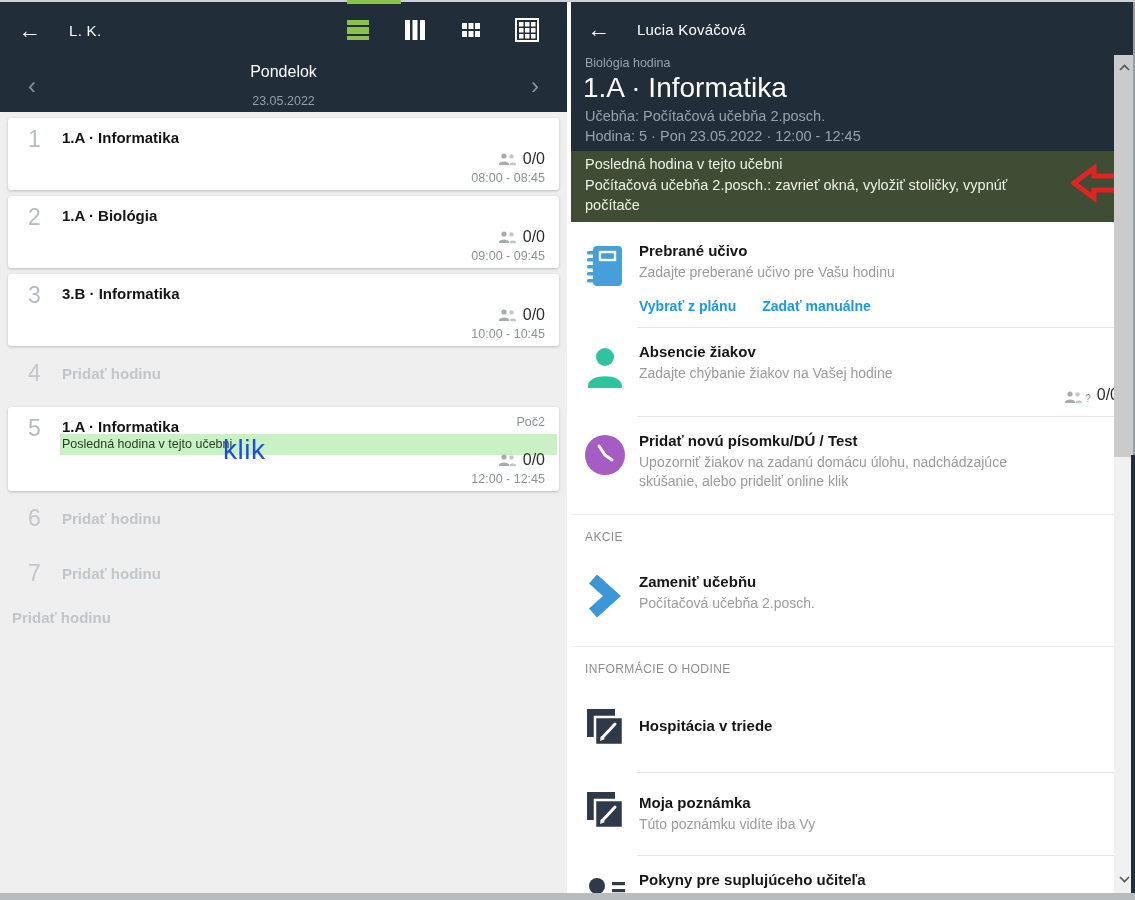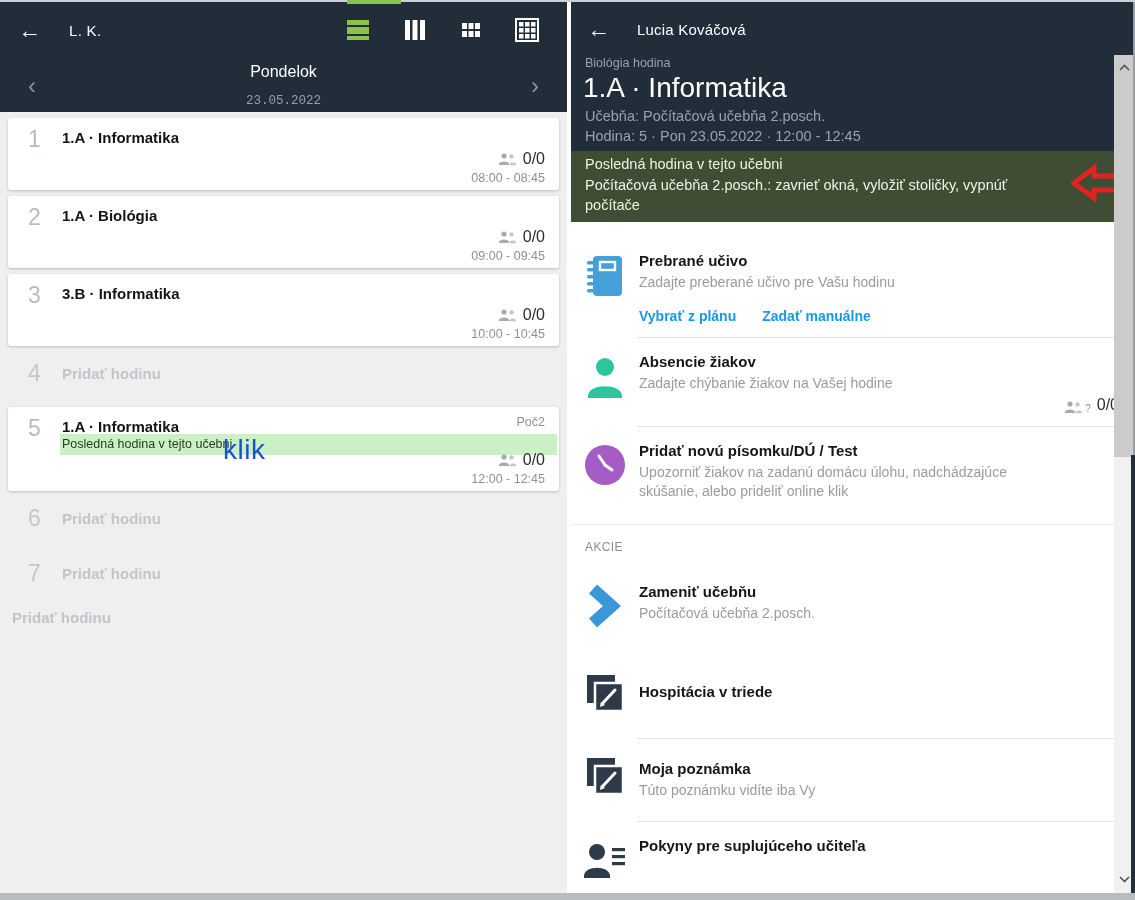--- a/index.html
+++ b/index.html
@@ -17,21 +17,21 @@
   
   .left-panel { position:absolute; left:0; top:2px; width:567px; height:891px; background:#efefef; }
   .lp-header { height:56px; background:#222d3a; display:flex; align-items:center; padding:0 18px 0 18px; }
   .back-arrow { color:#fff; font-size:23px; line-height:1; cursor:pointer; }
   .lp-title { color:#fff; font-size:15px; margin-left:28px; letter-spacing:.3px; }
   .view-icons { margin-left:auto; display:flex; align-items:center; gap:33px; padding-right:10px; }
   .view-icons svg { display:block; }
   .lp-daynav { height:54px; background:#222d3a; position:relative; display:flex; flex-direction:column;
     align-items:center; justify-content:center; }
   .day-name { color:#fdfdfd; font-size:16px; }
-  .day-date { color:#969ea7; font-size:12.5px; margin-top:13px;font-family:Liberation Mono, monospace; }
+  .day-date { color:#969ea7; font-size:12.5px; margin-top:13px; }
   .chev { position:absolute; top:14px; color:#8a929b; font-size:24px; cursor:pointer; }
   .chev.prev { left:28px; } .chev.next { right:28px; }
 
   .lp-body { padding-top:6px; height:781px; background:#efefef; overflow:hidden; }
   .lesson-card { position:relative; margin:0 8px 6px 8px; height:72px; background:#fff;
     border-radius:3px; box-shadow:0 1px 3px rgba(0,0,0,.22); cursor:pointer; }
   .lesson-card.tall { height:84px; }
   .l-num { position:absolute; left:20px; top:8px; font-size:23px; color:#b7bbc0; }
   .l-title { position:absolute; left:54px; top:11px; font-size:15px; font-weight:bold; color:#141414; }
   .l-count { position:absolute; right:14px; top:32px; font-size:16px; color:#2d2d2d;
@@ -254,21 +254,21 @@
         <div>Posledná hodina v tejto učebni</div>
         <div>Počítačová učebňa 2.posch.: zavrieť okná, vyložiť stoličky, vypnúť počítače</div>
         <span class="arrow"><svg width="50" height="40" viewBox="0 0 50 40">
               <polygon points="3,20 23,5 23,13 47,13 47,27 23,27 23,35" fill="none" stroke="#e32222" stroke-width="5"></polygon>
             </svg></span>
       </div>
     </div>
 
     <div class="rp-content">
 
-      <div class="item" style="padding-top:28px">
+      <div class="item" style="padding-top:18px">
         <span class="item-icon">
             <svg width="44" height="46" viewBox="0 0 44 46">
               <g fill="#459fd9">
                 <rect x="10" y="3" width="29" height="40" rx="4"></rect>
                 <rect x="4" y="8" width="7" height="3.4" rx="1.5"></rect>
                 <rect x="4" y="15" width="7" height="3.4" rx="1.5"></rect>
                 <rect x="4" y="22" width="7" height="3.4" rx="1.5"></rect>
                 <rect x="4" y="29" width="7" height="3.4" rx="1.5"></rect>
                 <rect x="4" y="36" width="7" height="3.4" rx="1.5"></rect>
               </g>
@@ -337,20 +337,21 @@
             <svg width="40" height="44" viewBox="0 0 40 44">
               <path d="M8 5 L27 22 L8 39" fill="none" stroke="#3b98d8" stroke-width="12" stroke-linejoin="miter"></path>
             </svg>
           </span>
         <span class="item-text">
           <div class="i-title">Zameniť učebňu</div>
           <div class="i-sub">Počítačová učebňa 2.posch.</div>
         </span>
       </div>
 
+      <div class="section">INFORMÁCIE O HODINE</div>
 
       <div class="item" style="padding-bottom:20px">
         <span class="item-icon">
             <svg width="46" height="46" viewBox="0 0 46 46">
               <rect x="5" y="3" width="28" height="28" fill="#2e3a49"></rect>
               <rect x="13" y="11" width="28" height="28" fill="#2e3a49" stroke="#fff" stroke-width="2.5"></rect>
               <line x1="20" y1="32" x2="33" y2="18" stroke="#fff" stroke-width="3" stroke-linecap="round"></line>
               <polygon points="18,35 23,33 19,30" fill="#fff"></polygon>
             </svg>
           </span>

